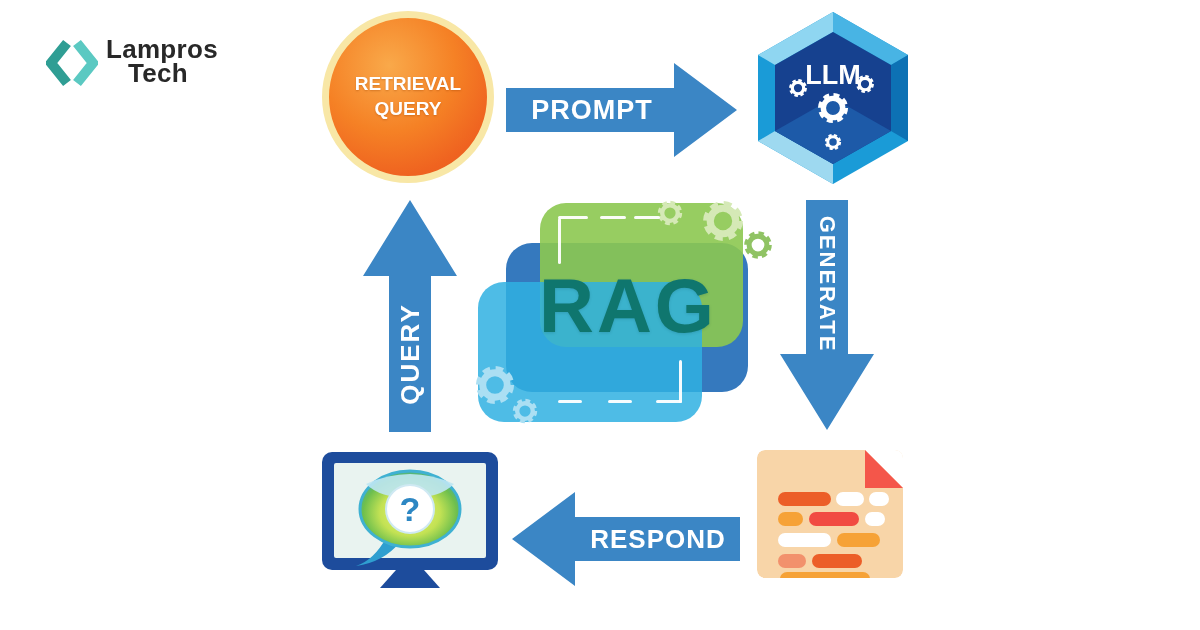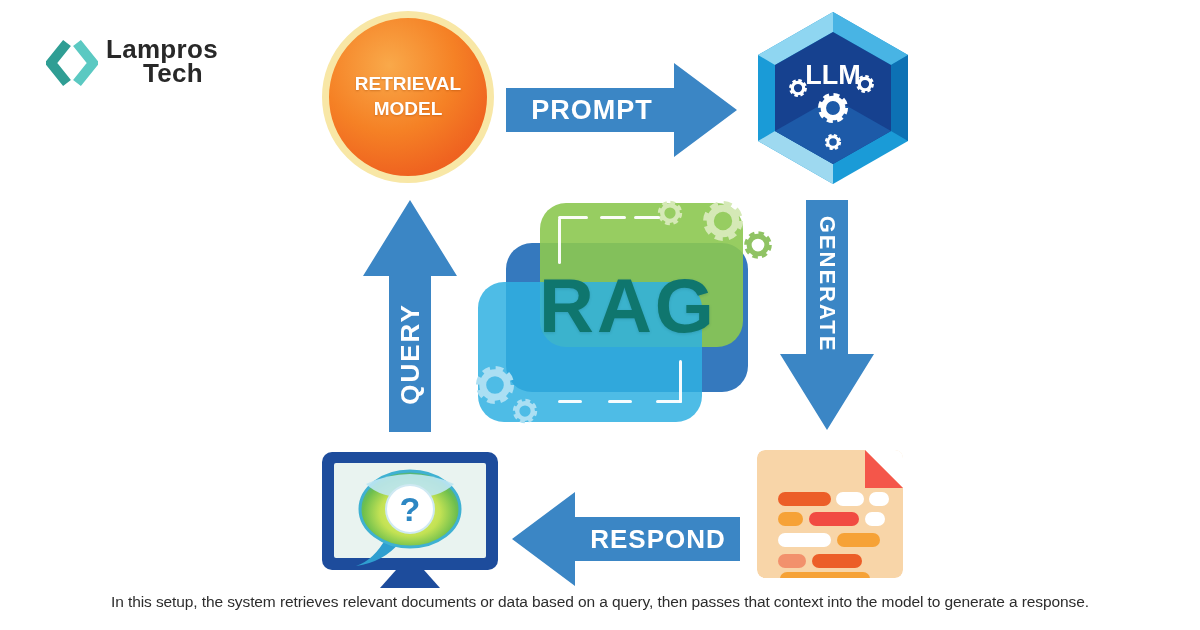--- a/index.html
+++ b/index.html
@@ -2,21 +2,21 @@
 <html><head>
 <meta charset="utf-8">
 <style>
   html,body{margin:0;padding:0;background:#fff;}
   .canvas{position:relative;width:1200px;height:630px;background:#ffffff;overflow:hidden;
           font-family:"Liberation Sans",sans-serif;}
   .abs{position:absolute;}
 
   
   .logo{left:46px;top:38px;display:flex;align-items:flex-start;}
-  .logo-text{margin-left:8px;color:#282828;font-weight:700;font-size:26px;line-height:0.92;letter-spacing:0.3px;text-align:center;}
+  .logo-text{margin-left:8px;color:#282828;font-weight:700;font-size:26px;line-height:0.92;letter-spacing:0.3px;}
   .logo-text .l2{margin-left:22px;}
 
   
   .retrieval{left:322px;top:11px;width:158px;height:158px;border-radius:50%;
      border:7px solid #f8e7a6;
      background:radial-gradient(circle at 38% 30%, #f9a94a 0%, #f58125 45%, #ef6320 75%, #e8581d 100%);
      display:flex;align-items:center;justify-content:center;text-align:center;}
   .retrieval .lbl{color:#fff;font-weight:700;font-size:19px;line-height:1.3;width:120px;
      text-shadow:0 1px 2px rgba(150,60,0,.35);}
 
@@ -56,21 +56,21 @@
       <polyline points="21,5 5,25 21,45" fill="none" stroke="#2f9e94" stroke-width="10"></polyline>
       <polyline points="31,5 47,25 31,45" fill="none" stroke="#5bc9c2" stroke-width="10"></polyline>
     </svg>
     <div class="logo-text">
       <div class="l1">Lampros</div>
       <div class="l2">Tech</div>
     </div>
   </div>
 
   <div class="abs retrieval">
-    <div class="lbl">RETRIEVAL MODEL</div>
+    <div class="lbl">RETRIEVAL QUERY</div>
   </div>
 
   <svg class="abs" style="left:506px;top:63px" width="232" height="94">
     <polygon points="0,25 168,25 168,0 231,47 168,94 168,69 0,69" fill="#3b86c5"></polygon>
     <text class="arrow-t" x="86" y="56" text-anchor="middle" font-size="27" letter-spacing="1">PROMPT</text>
   </svg>
 
   <svg class="abs" style="left:758px;top:12px" width="150" height="172" viewBox="0 0 150 172">
     <polygon points="75,0 150,43 150,129 75,172 0,129 0,43" fill="#1a9bd7"></polygon>
     <polygon points="0,43 75,0 75,20 17,53" fill="#8fd6f1"></polygon>
@@ -164,15 +164,14 @@
     <div class="brk" style="left:122px;top:20px;width:26px;height:3px"></div>
     <div class="brk" style="left:156px;top:20px;width:26px;height:3px"></div>
     <div class="brk" style="left:80px;top:204px;width:24px;height:3px"></div>
     <div class="brk" style="left:130px;top:204px;width:24px;height:3px"></div>
     <div class="brk" style="left:178px;top:204px;width:26px;height:3px"></div>
     <div class="brk" style="left:201px;top:164px;width:3px;height:43px"></div>
 
     <div class="rag-label">RAG</div>
   </div>
 
-  <div class="abs caption">In this setup, the system retrieves relevant documents or data based on a query, then passes that context into the model to generate a response.</div>
 
 </div>
 
 </body></html>

